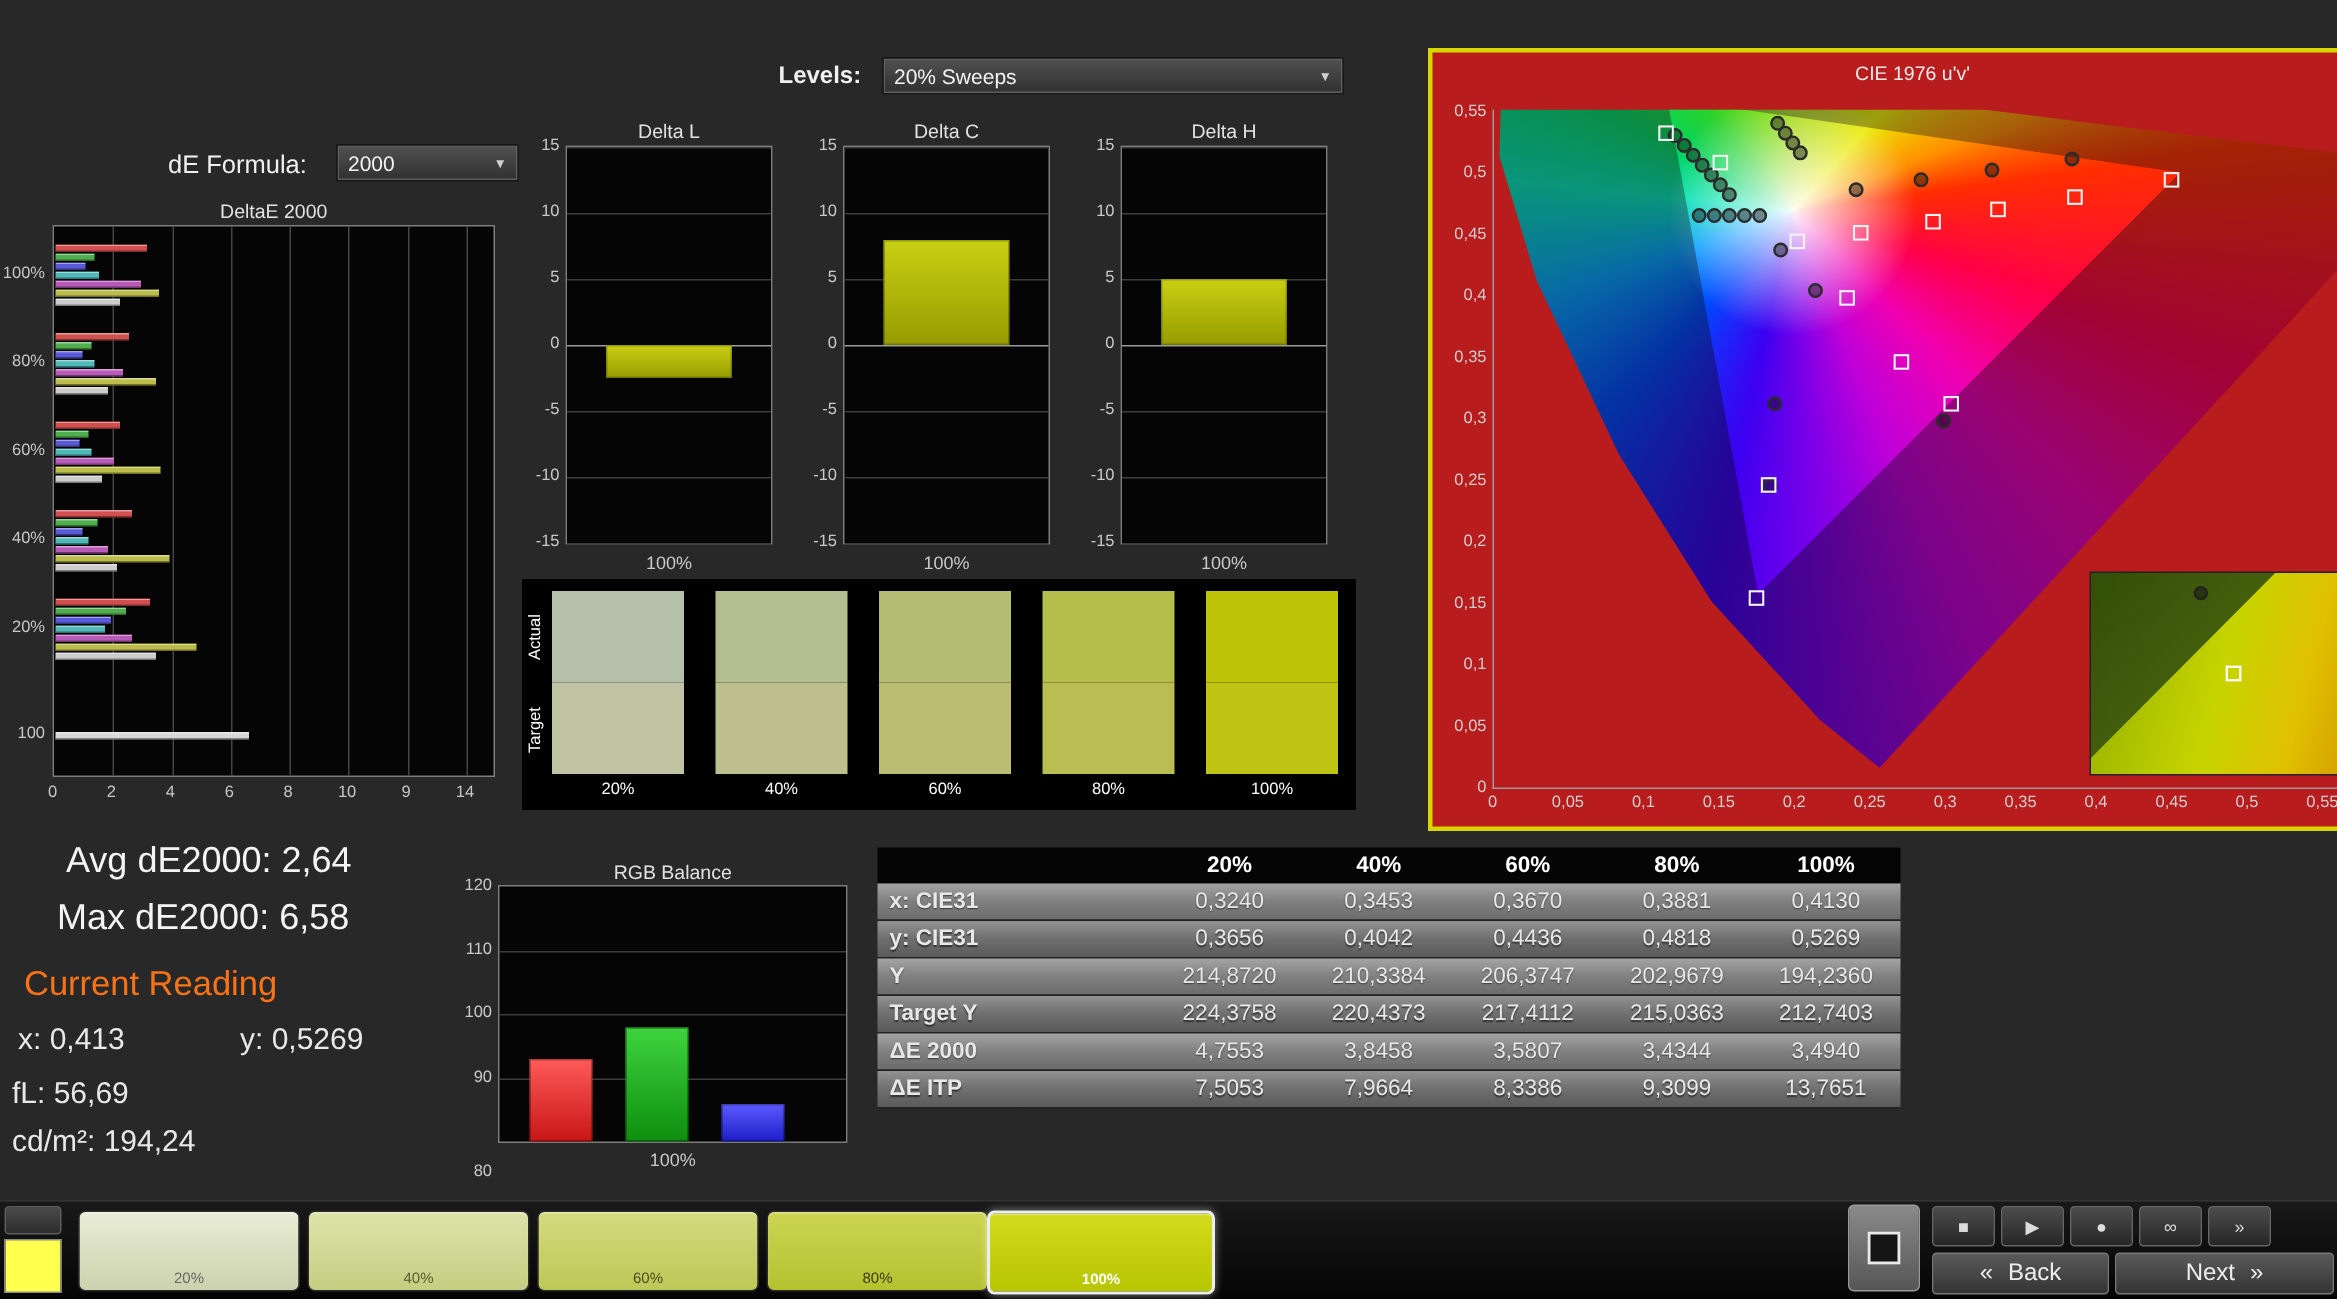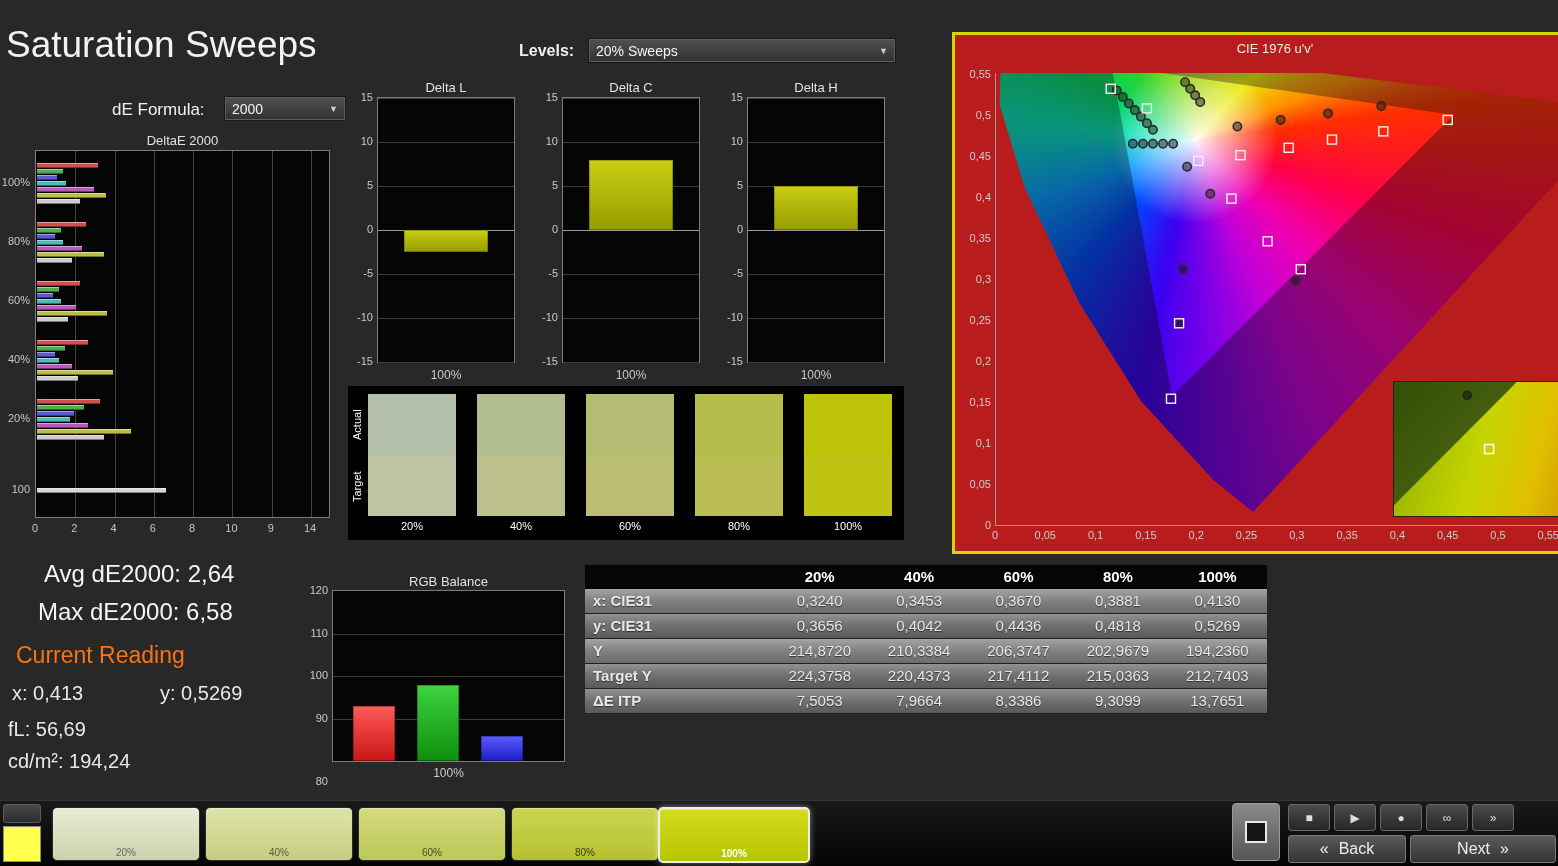--- a/index.html
+++ b/index.html
@@ -38,21 +38,20 @@
   .smallbtn{position:absolute;width:42px;height:27px;background:linear-gradient(180deg,#4c4c4c,#262626);border:1px solid #666;border-radius:3px;color:#ddd;display:flex;align-items:center;justify-content:center;font-size:12px;cursor:pointer;box-sizing:border-box}
   .navbtn{position:absolute;height:28px;background:linear-gradient(180deg,#5a5a5a,#343434);border:1px solid #787878;border-radius:3px;color:#ededed;display:flex;align-items:center;justify-content:center;gap:10px;font-size:16px;cursor:pointer;box-sizing:border-box}
   .bigbtn{position:absolute;top:2px;width:48px;height:58px;background:linear-gradient(180deg,#8a8a8a,#565656);border:1px solid #9a9a9a;border-radius:4px;display:flex;align-items:center;justify-content:center;cursor:pointer;box-sizing:border-box}
   .bigbtn-icon{width:18px;height:18px;background:#141414;border:2px solid #e9e9e9}
 </style>
 </head>
 <body>
 
 <div class="page">
 
-  <div class="abs" style="left:6px;top:24px;font-size:37px;font-weight:300;color:#f2f2f2">Saturation Sweeps</div>
 
   <div class="abs" style="left:112px;top:100px;font-size:17px;color:#f0f0f0">dE Formula:</div>
   <div class="dropdown" style="left:224px;top:96px;width:122px">
     <span>2000</span>
     <span class="dd-arrow">▼</span>
   </div>
 
   <div class="abs" style="left:519px;top:42px;font-size:16px;font-weight:700;color:#f0f0f0">Levels:</div>
   <div class="dropdown" style="left:588px;top:38px;width:308px">
     <span>20% Sweeps</span>
@@ -358,20 +357,28 @@
         <div class="tcell">194,2360</div>
       </div>
       <div class="trow rowB">
         <div class="tlabel">Target Y</div>
         <div class="tcell">224,3758</div>
         <div class="tcell">220,4373</div>
         <div class="tcell">217,4112</div>
         <div class="tcell">215,0363</div>
         <div class="tcell">212,7403</div>
       </div>
+      <div class="trow rowA">
+        <div class="tlabel">ΔE 2000</div>
+        <div class="tcell">4,7553</div>
+        <div class="tcell">3,8458</div>
+        <div class="tcell">3,5807</div>
+        <div class="tcell">3,4344</div>
+        <div class="tcell">3,4940</div>
+      </div>
       <div class="trow rowB">
         <div class="tlabel">ΔE ITP</div>
         <div class="tcell">7,5053</div>
         <div class="tcell">7,9664</div>
         <div class="tcell">8,3386</div>
         <div class="tcell">9,3099</div>
         <div class="tcell">13,7651</div>
       </div>
     </div>
 

